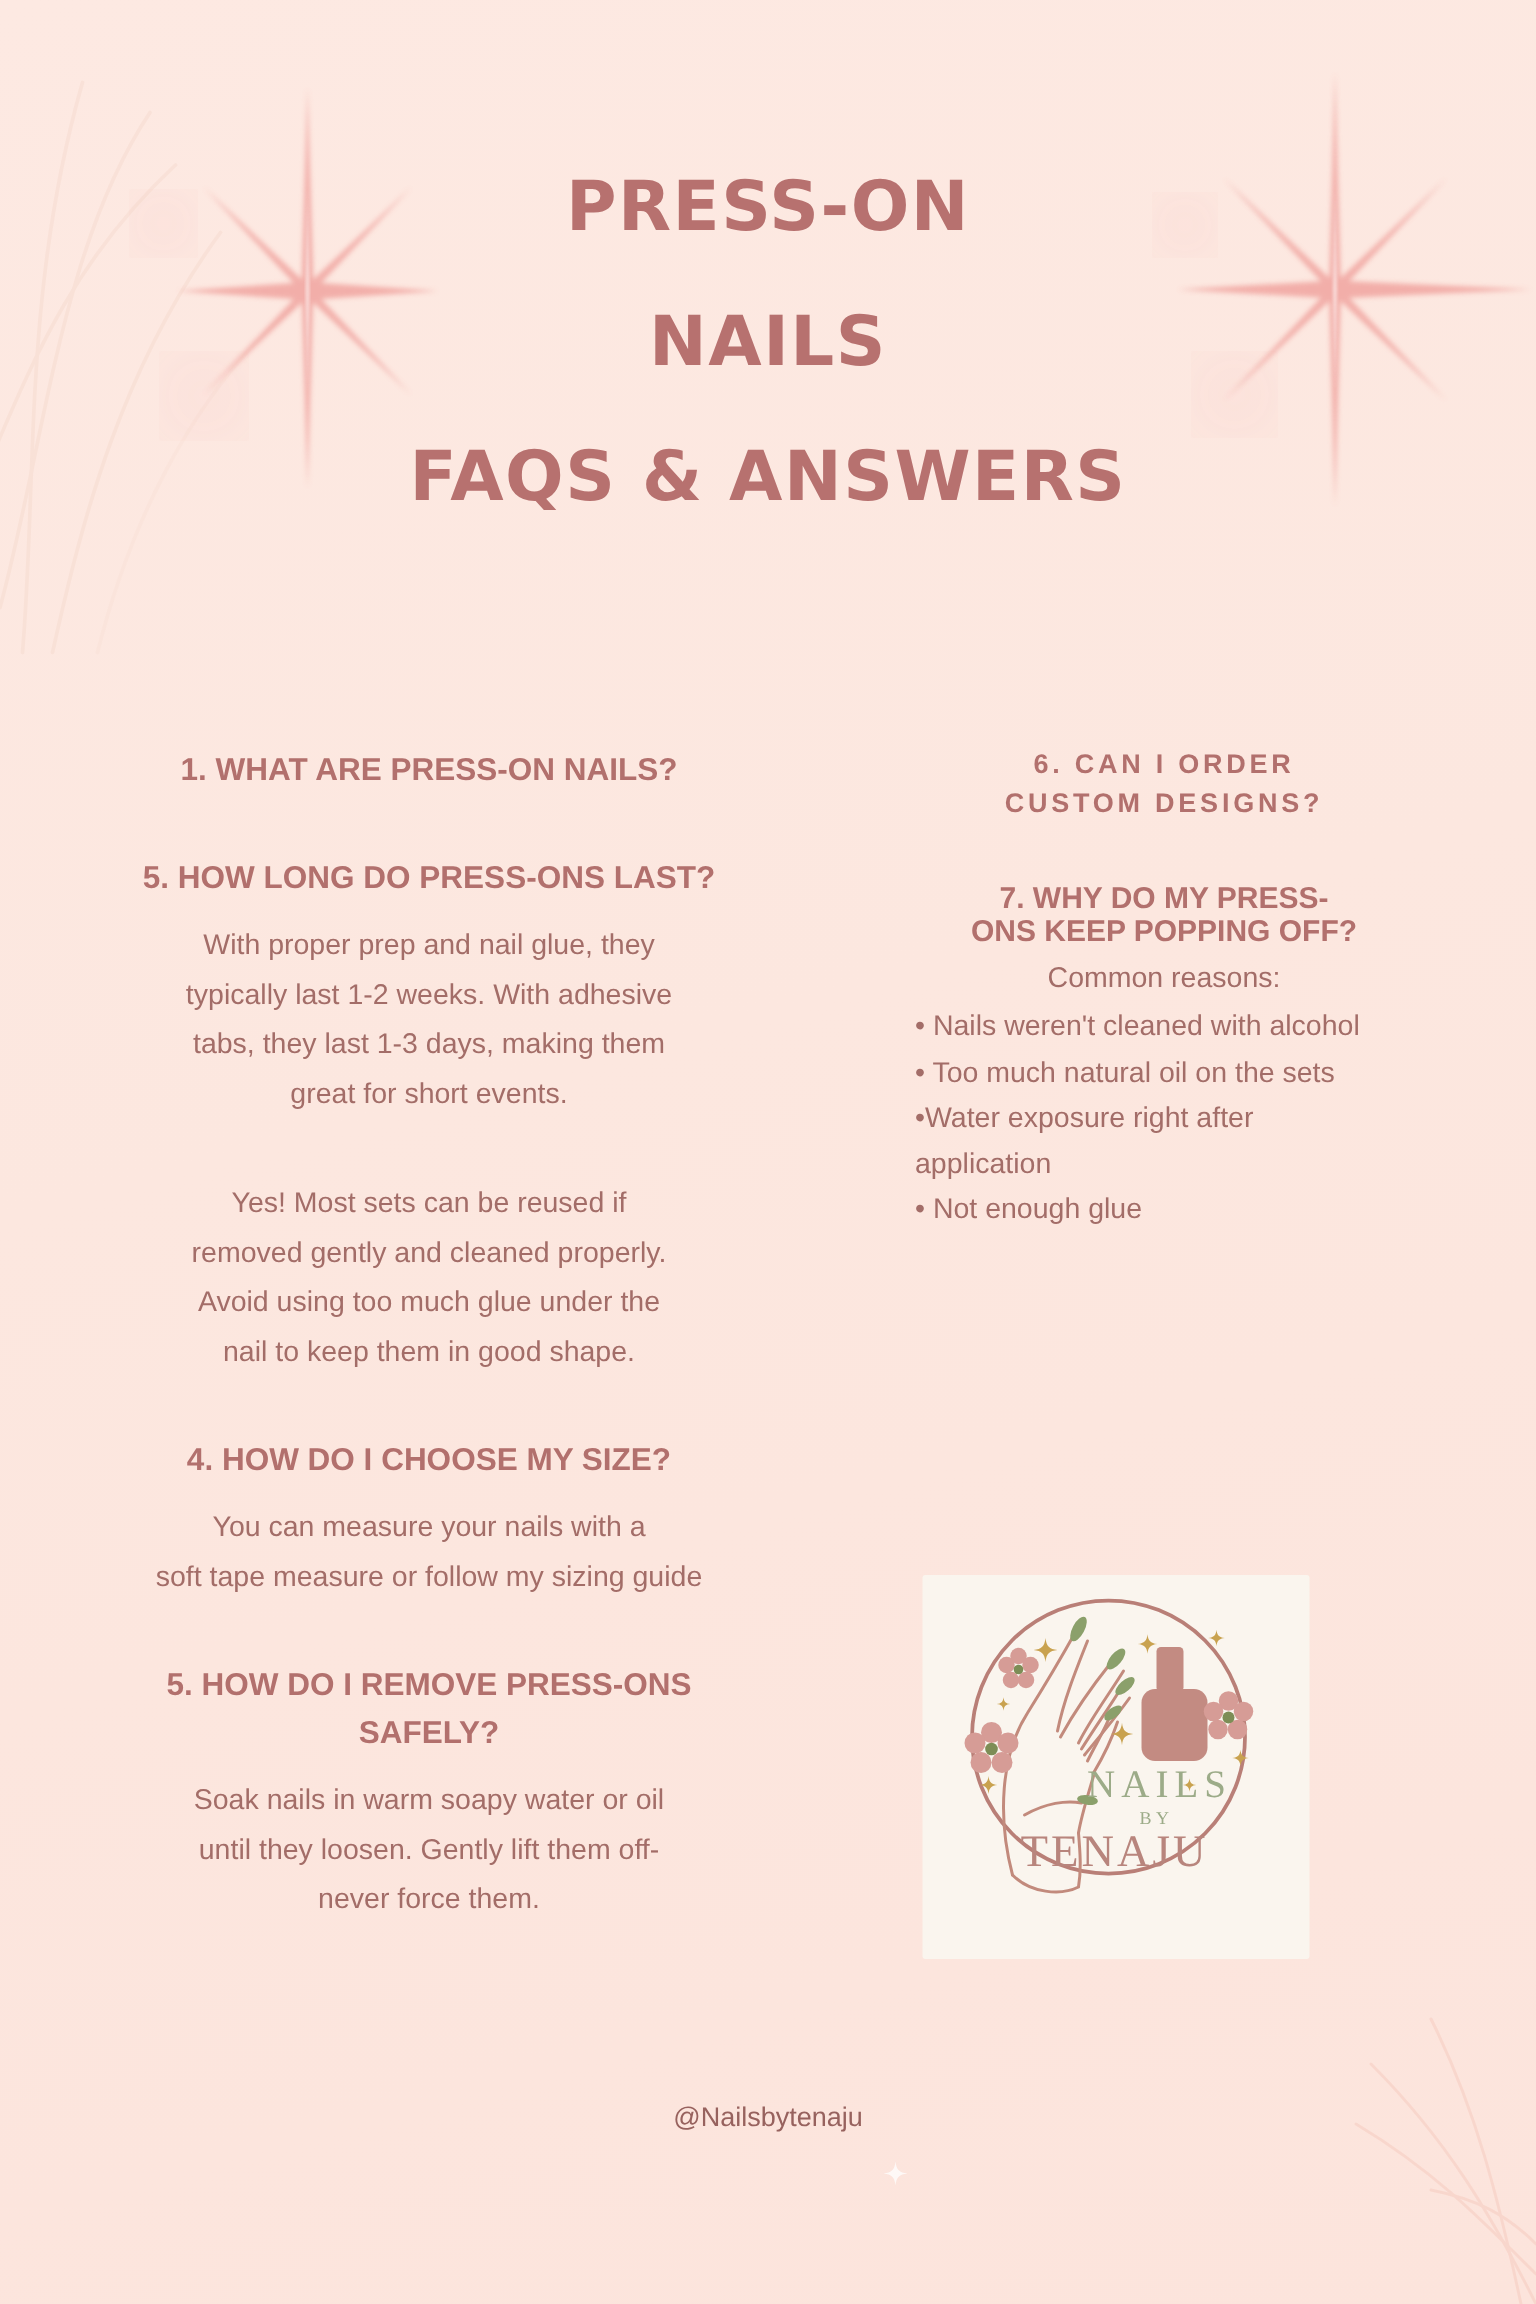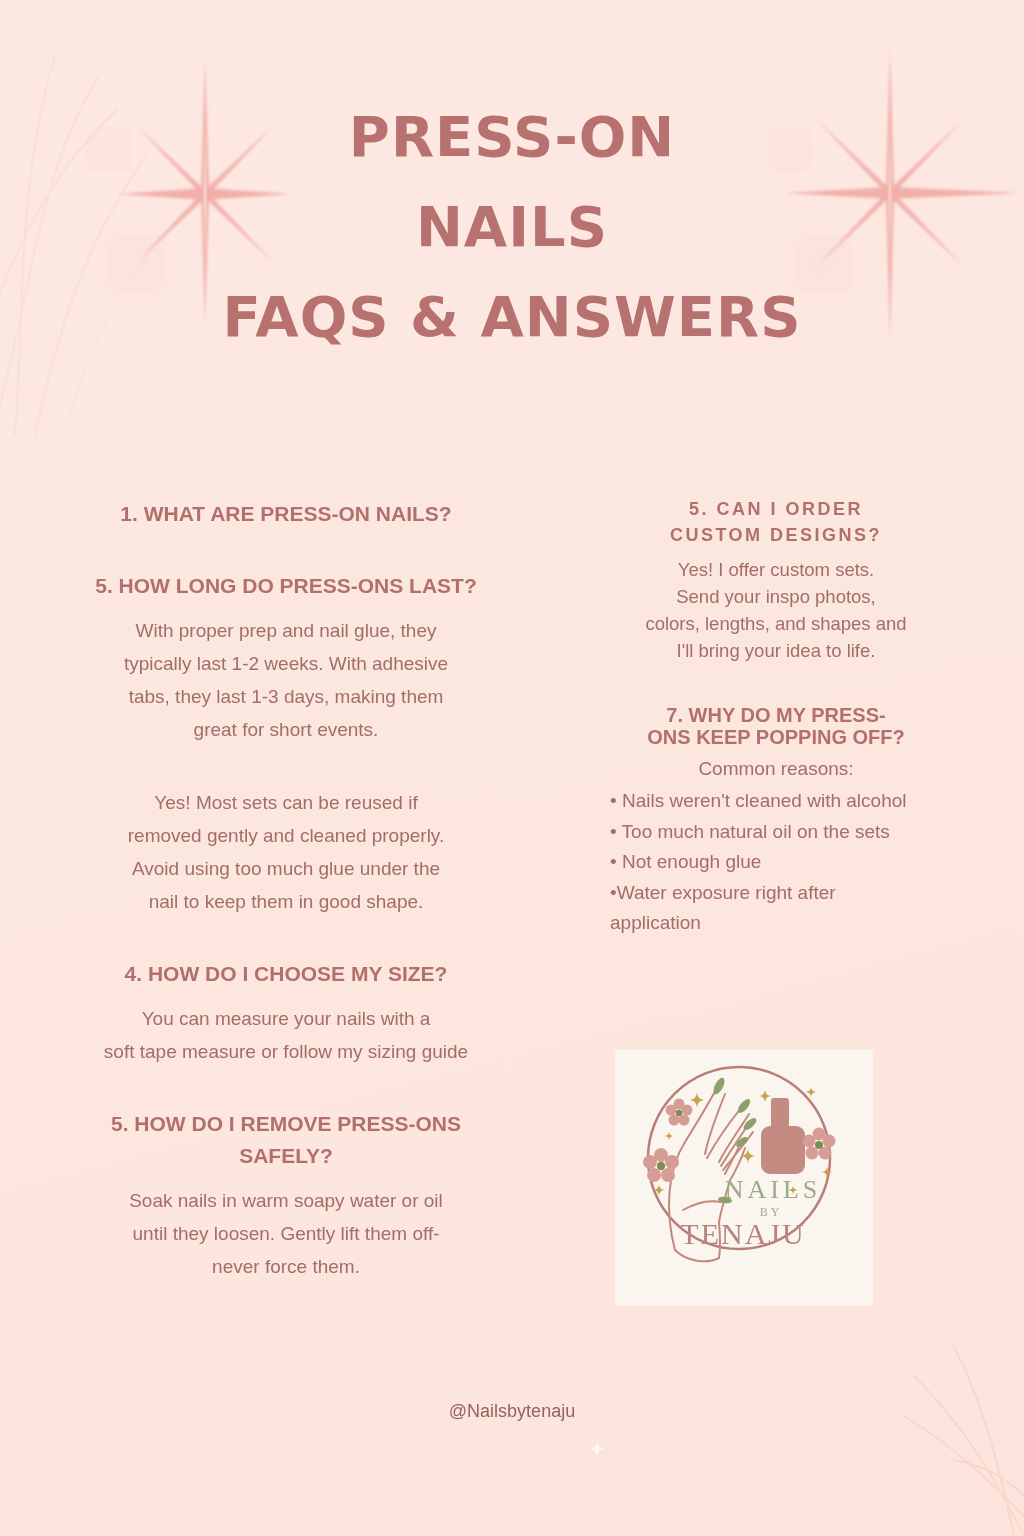--- a/index.html
+++ b/index.html
@@ -14,21 +14,21 @@
     background:linear-gradient(165deg,#fde9e2 0%,#fce7df 45%,#fce4dc 100%);
   }
   svg.deco{position:absolute;pointer-events:none;}
 
   
   .title{
     position:absolute;top:92px;left:0;right:0;
     text-align:center;
     font-family:"DejaVu Sans",sans-serif;
     font-weight:bold;
-    font-size:56px;line-height:90px;
+    font-size:46px;line-height:90px;
     color:#b7716f;letter-spacing:1px;
   }
 
   
   .col-left{position:absolute;left:70px;top:498px;width:432px;text-align:center;}
   .col-right{position:absolute;left:592px;top:496px;width:368px;text-align:center;}
 
   .faq{margin:0 0 40px 0;}
   .faq .q{
     font-size:21px;font-weight:bold;color:#b2706d;
@@ -167,37 +167,33 @@
       <h2 class="q">5. HOW DO I REMOVE PRESS-ONS
 SAFELY?</h2>
       <p class="a">Soak nails in warm soapy water or oil
 until they loosen. Gently lift them off-
 never force them.</p>
     </div>
   </section>
 
   <section class="col-right">
     <div class="faq faq6">
-      <h2 class="q">5. CAN I ORDER
+      <h2 class="q">6. CAN I ORDER
 CUSTOM DESIGNS?</h2>
-      <p class="a">Yes! I offer custom sets.
-Send your inspo photos,
-colors, lengths, and shapes and
-I'll bring your idea to life.</p>
     </div>
     <div class="faq faq7">
       <h2 class="q">7. WHY DO MY PRESS-
 ONS KEEP POPPING OFF?</h2>
       <p class="intro">Common reasons:</p>
       <div class="bullets">
         <div class="bullet">• Nails weren't cleaned with alcohol</div>
         <div class="bullet">• Too much natural oil on the sets</div>
-        <div class="bullet">• Not enough glue</div>
         <div class="bullet">•Water exposure right after
 application</div>
+        <div class="bullet">• Not enough glue</div>
       </div>
     </div>
   </section>
 
   <div class="logo-card">
     <svg viewBox="0 0 258 256">
 
       <circle cx="124" cy="108" r="91" fill="none" stroke="#b97f77" stroke-width="2.5"></circle>
 
       <g fill="none" stroke="#c28a7c" stroke-width="2" stroke-linecap="round">

